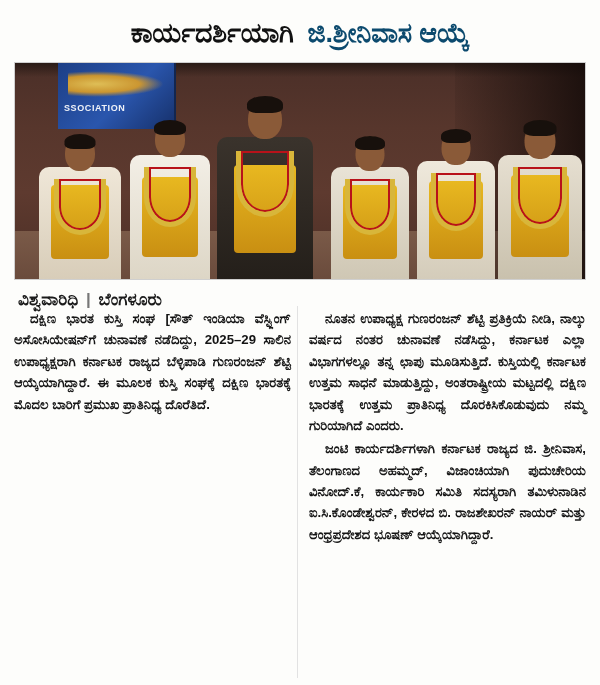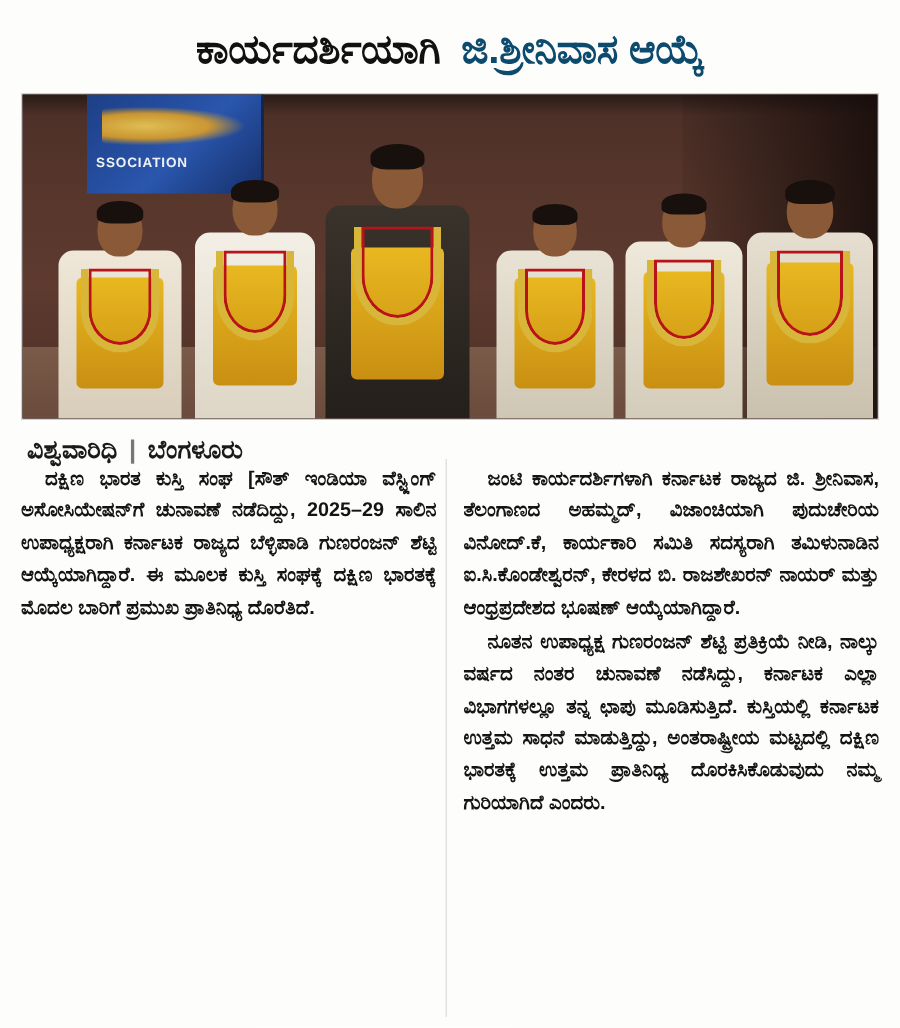--- a/index.html
+++ b/index.html
@@ -253,18 +253,18 @@
     <span>ಬೆಂಗಳೂರು</span>
   </div>
 
   <div class="divider"></div>
 
   <div class="columns">
     <div class="col">
       <p>ದಕ್ಷಿಣ ಭಾರತ ಕುಸ್ತಿ ಸಂಘ [ಸೌತ್ ಇಂಡಿಯಾ ವೆಸ್ಟ್ಲಿಂಗ್ ಅಸೋಸಿಯೇಷನ್‌ಗೆ ಚುನಾವಣೆ ನಡೆದಿದ್ದು, 2025–29 ಸಾಲಿನ ಉಪಾಧ್ಯಕ್ಷರಾಗಿ ಕರ್ನಾಟಕ ರಾಜ್ಯದ ಬೆಳ್ಳಿಪಾಡಿ ಗುಣರಂಜನ್ ಶೆಟ್ಟಿ ಆಯ್ಕೆಯಾಗಿದ್ದಾರೆ. ಈ ಮೂಲಕ ಕುಸ್ತಿ ಸಂಘಕ್ಕೆ ದಕ್ಷಿಣ ಭಾರತಕ್ಕೆ ಮೊದಲ ಬಾರಿಗೆ ಪ್ರಮುಖ ಪ್ರಾತಿನಿಧ್ಯ ದೊರೆತಿದೆ.</p>
     </div>
     <div class="col">
+      <p>ನೂತನ ಉಪಾಧ್ಯಕ್ಷ ಗುಣರಂಜನ್ ಶೆಟ್ಟಿ ಪ್ರತಿಕ್ರಿಯೆ ನೀಡಿ, ನಾಲ್ಕು ವರ್ಷದ ನಂತರ ಚುನಾವಣೆ ನಡೆಸಿದ್ದು, ಕರ್ನಾಟಕ ಎಲ್ಲಾ ವಿಭಾಗಗಳಲ್ಲೂ ತನ್ನ ಛಾಪು ಮೂಡಿಸುತ್ತಿದೆ. ಕುಸ್ತಿಯಲ್ಲಿ ಕರ್ನಾಟಕ ಉತ್ತಮ ಸಾಧನೆ ಮಾಡುತ್ತಿದ್ದು, ಅಂತರಾಷ್ಟ್ರೀಯ ಮಟ್ಟದಲ್ಲಿ ದಕ್ಷಿಣ ಭಾರತಕ್ಕೆ ಉತ್ತಮ ಪ್ರಾತಿನಿಧ್ಯ ದೊರಕಿಸಿಕೊಡುವುದು ನಮ್ಮ ಗುರಿಯಾಗಿದೆ ಎಂದರು.</p>
       <p>ಜಂಟಿ ಕಾರ್ಯದರ್ಶಿಗಳಾಗಿ ಕರ್ನಾಟಕ ರಾಜ್ಯದ ಜಿ. ಶ್ರೀನಿವಾಸ, ತೆಲಂಗಾಣದ ಅಹಮ್ಮದ್, ವಿಜಾಂಚಿಯಾಗಿ ಪುದುಚೇರಿಯ ವಿನೋದ್.ಕೆ, ಕಾರ್ಯಕಾರಿ ಸಮಿತಿ ಸದಸ್ಯರಾಗಿ ತಮಿಳುನಾಡಿನ ಐ.ಸಿ.ಕೊಂಡೇಶ್ವರನ್, ಕೇರಳದ ಬಿ. ರಾಜಶೇಖರನ್ ನಾಯರ್ ಮತ್ತು ಆಂಧ್ರಪ್ರದೇಶದ ಭೂಷಣ್ ಆಯ್ಕೆಯಾಗಿದ್ದಾರೆ.</p>
-      <p>ನೂತನ ಉಪಾಧ್ಯಕ್ಷ ಗುಣರಂಜನ್ ಶೆಟ್ಟಿ ಪ್ರತಿಕ್ರಿಯೆ ನೀಡಿ, ನಾಲ್ಕು ವರ್ಷದ ನಂತರ ಚುನಾವಣೆ ನಡೆಸಿದ್ದು, ಕರ್ನಾಟಕ ಎಲ್ಲಾ ವಿಭಾಗಗಳಲ್ಲೂ ತನ್ನ ಛಾಪು ಮೂಡಿಸುತ್ತಿದೆ. ಕುಸ್ತಿಯಲ್ಲಿ ಕರ್ನಾಟಕ ಉತ್ತಮ ಸಾಧನೆ ಮಾಡುತ್ತಿದ್ದು, ಅಂತರಾಷ್ಟ್ರೀಯ ಮಟ್ಟದಲ್ಲಿ ದಕ್ಷಿಣ ಭಾರತಕ್ಕೆ ಉತ್ತಮ ಪ್ರಾತಿನಿಧ್ಯ ದೊರಕಿಸಿಕೊಡುವುದು ನಮ್ಮ ಗುರಿಯಾಗಿದೆ ಎಂದರು.</p>
     </div>
   </div>
 
 </div>
 
 </body></html>

